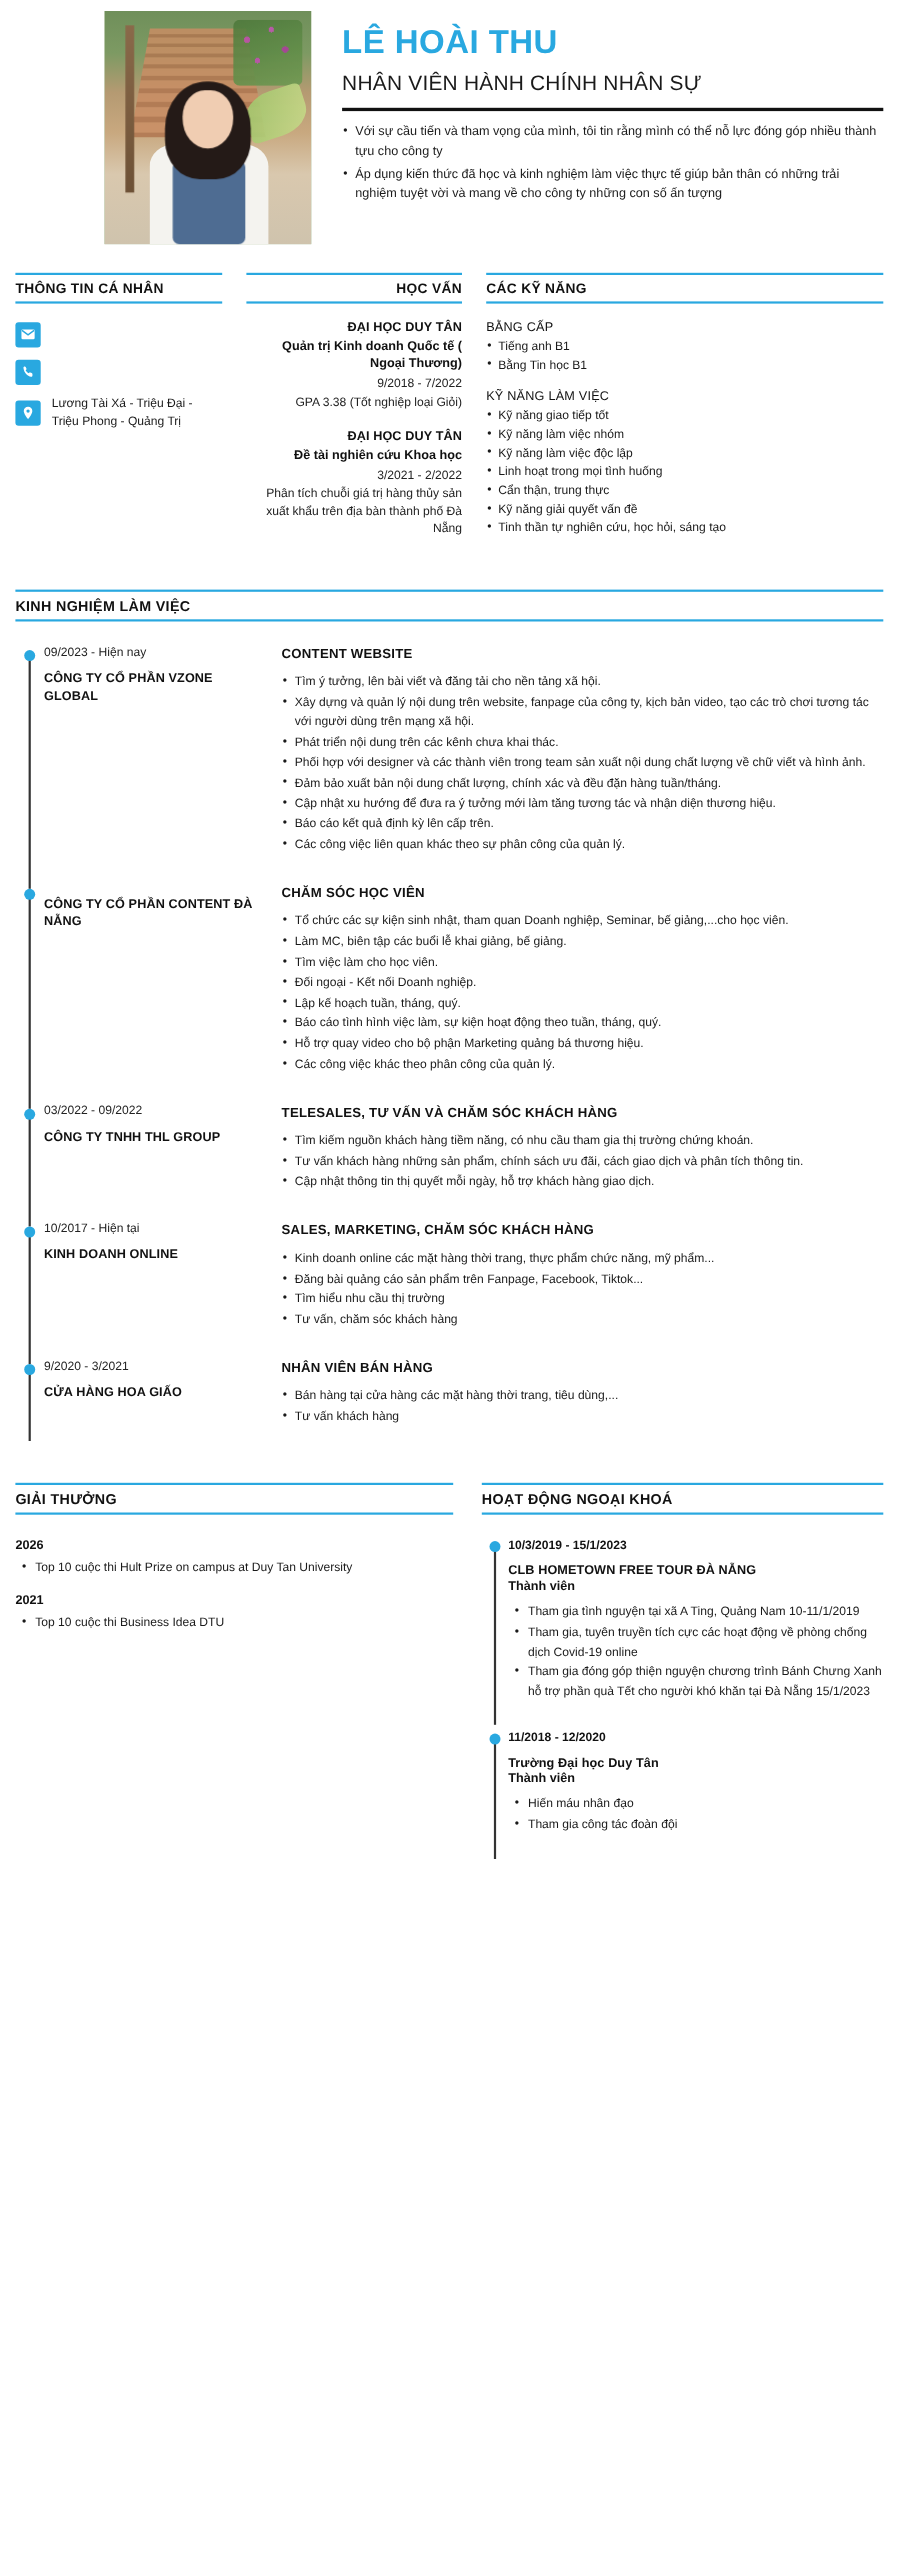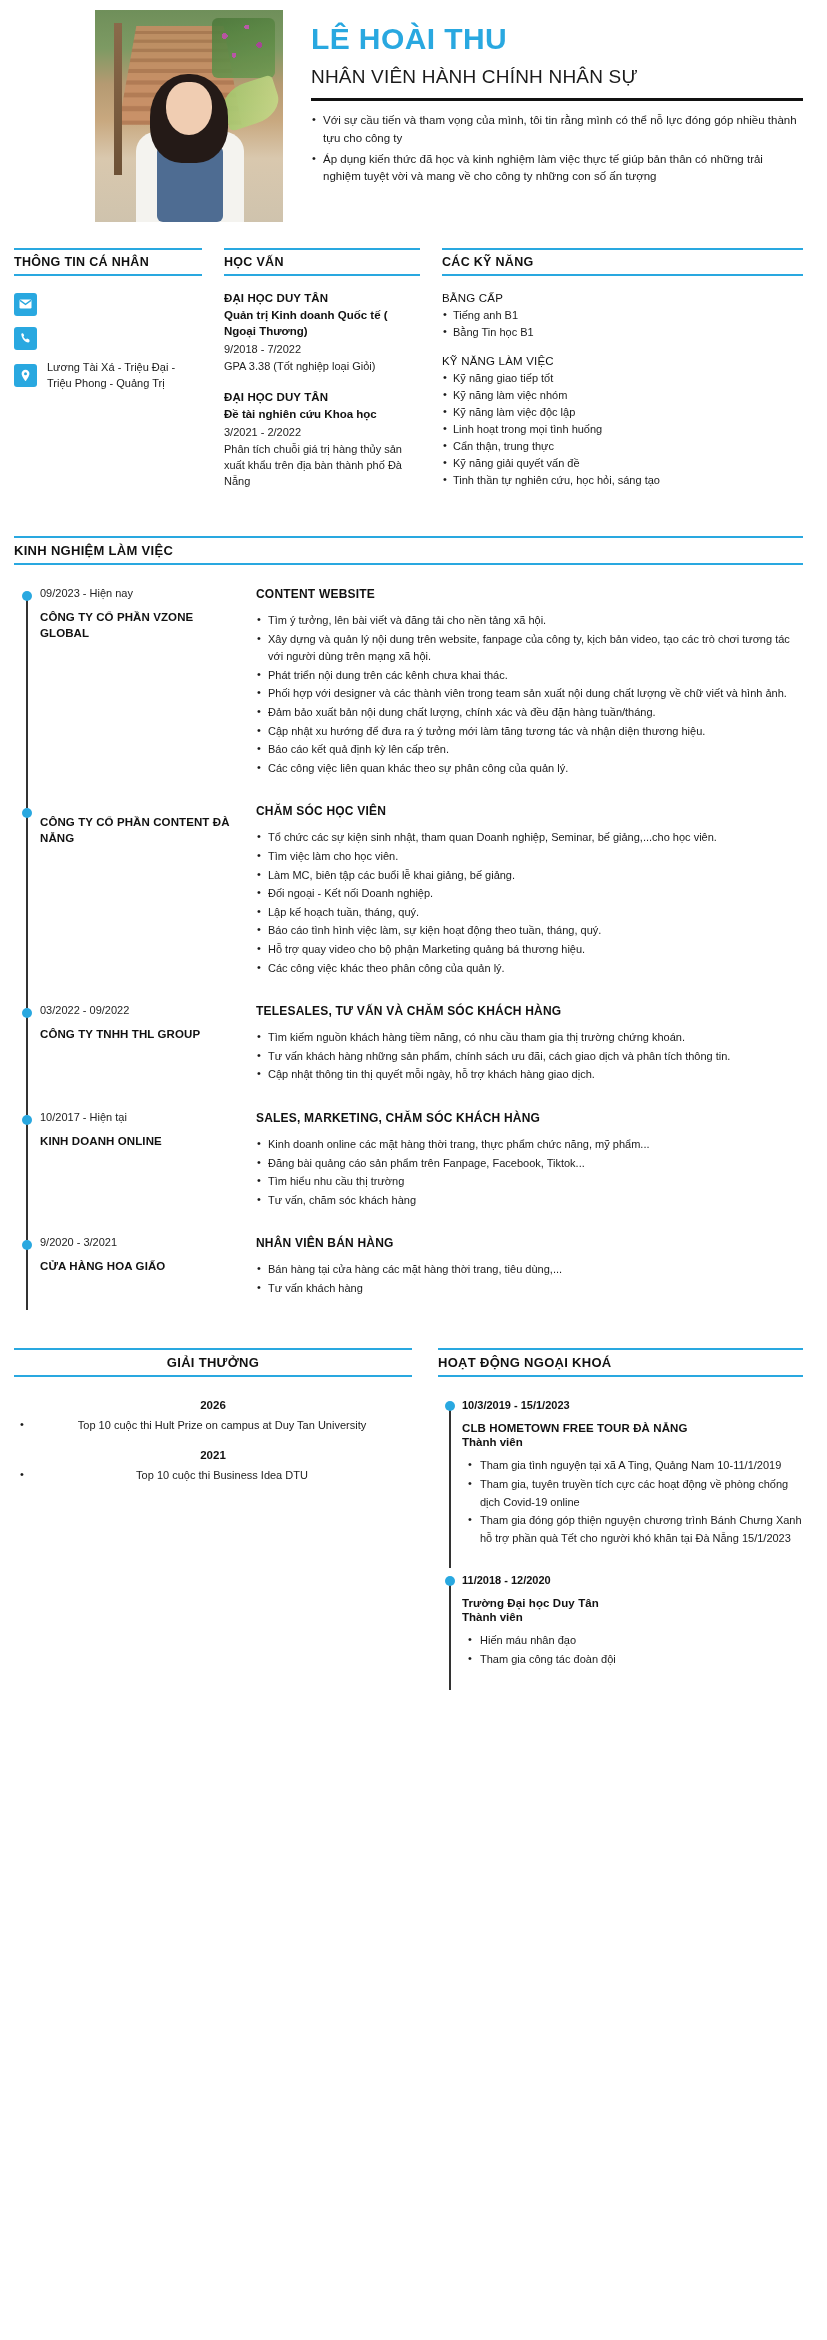--- a/index.html
+++ b/index.html
@@ -133,21 +133,21 @@
   }
 
   
   .cols3 {
     display: flex;
     padding: 26px 24px 0 14px;
     gap: 22px;
   }
   .col { flex: 1; }
   .col.c1 { max-width: 188px; min-width: 188px; }
-  .col.c2 { max-width: 196px; min-width: 196px; }
+  .col.c2 { max-width: 196px; min-width: 196px; text-align: right; }
   .col.c3 { flex: 1; }
 
   .sec-title {
     font-size: 12.5px;
     font-weight: bold;
     letter-spacing: .3px;
     color: #111;
     padding: 5px 0 5px 0;
     border-top: 2.5px solid #29a8e0;
     border-bottom: 2.5px solid #29a8e0;
@@ -302,21 +302,21 @@
     content: "•";
     position: absolute; left: 1px; top: -1px;
   }
 
   
   .cols2 {
     display: flex;
     padding: 24px 24px 40px 14px;
     gap: 26px;
   }
-  .cols2 .colA { width: 398px; min-width: 398px; text-align: center; }
+  .cols2 .colA { width: 398px; min-width: 398px; }
   .cols2 .colB { flex: 1; }
 
   .award-year {
     font-size: 11.5px;
     font-weight: bold;
     color: #111;
     margin-bottom: 6px;
     margin-top: 14px;
   }
   .award-year.first { margin-top: 0; }
@@ -523,22 +523,22 @@
 
       <div class="tl-item">
         <div class="tl-left">
           <div class="tl-date"></div>
           <div class="tl-company">CÔNG TY CỔ PHẦN CONTENT ĐÀ NẴNG</div>
         </div>
         <div class="tl-right">
           <div class="tl-role">CHĂM SÓC HỌC VIÊN</div>
           <ul class="tl-list">
             <li>Tổ chức các sự kiện sinh nhật, tham quan Doanh nghiệp, Seminar, bế giảng,...cho học viên.</li>
+            <li>Làm MC, biên tập các buổi lễ khai giảng, bế giảng.</li>
             <li>Tìm việc làm cho học viên.</li>
-            <li>Làm MC, biên tập các buổi lễ khai giảng, bế giảng.</li>
             <li>Đối ngoại - Kết nối Doanh nghiệp.</li>
             <li>Lập kế hoạch tuần, tháng, quý.</li>
             <li>Báo cáo tình hình việc làm, sự kiện hoạt động theo tuần, tháng, quý.</li>
             <li>Hỗ trợ quay video cho bộ phận Marketing quảng bá thương hiệu.</li>
             <li>Các công việc khác theo phân công của quản lý.</li>
           </ul>
         </div>
       </div>
 
       <div class="tl-item">

